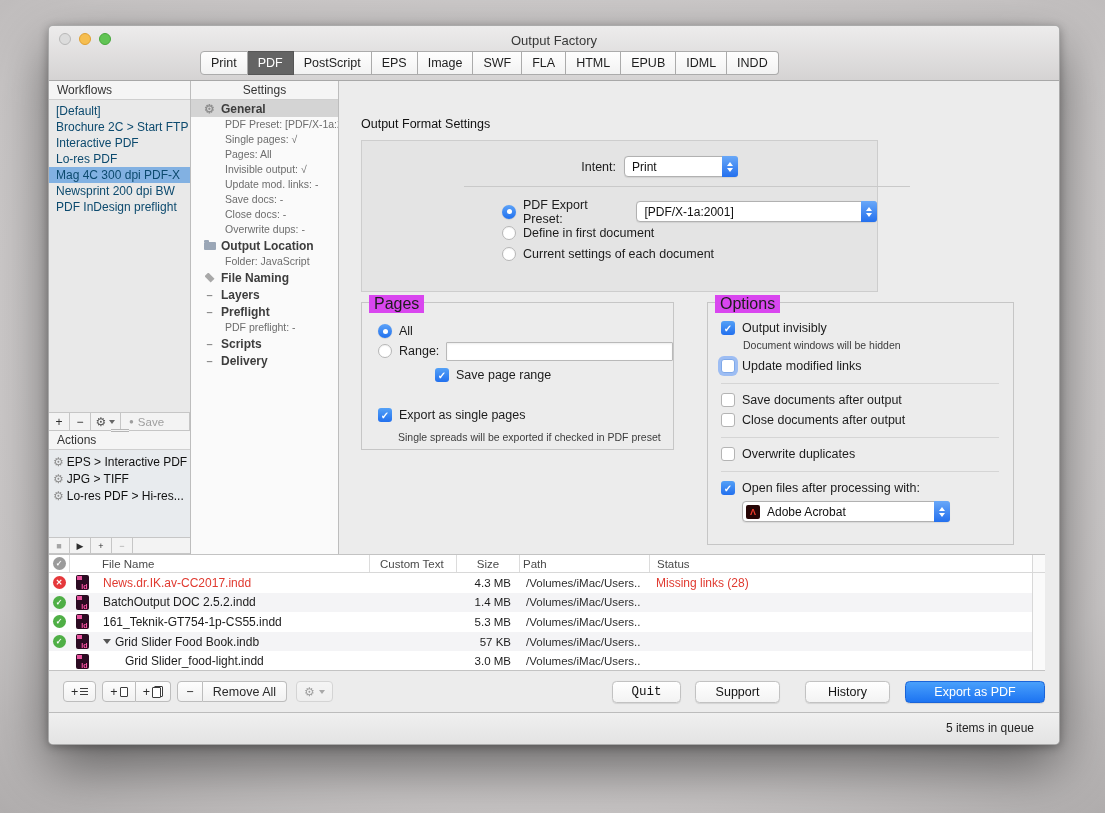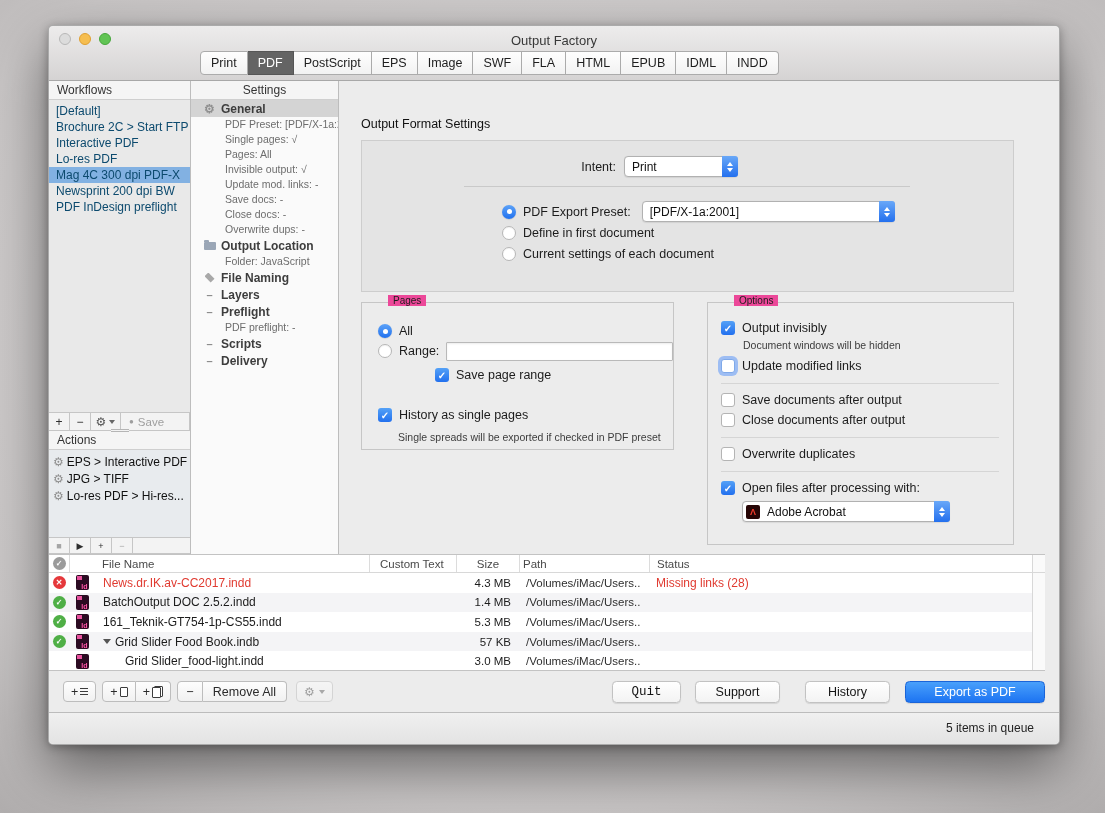--- a/index.html
+++ b/index.html
@@ -62,21 +62,21 @@
   .tree-row.group.selected { background:#d4d4d4; }
   .tree-row.sub { height:15px; line-height:15px; padding-left:34px; font-size:10.5px; color:#6d6d6d; white-space:nowrap; overflow:hidden; }
   .ticon { width:13px; display:flex; justify-content:center; align-items:center; flex:none; }
   .ticon.dash { color:#8a8a8a; font-weight:bold; font-size:11px; }
   .ic-folder { width:12px; height:8px; background:#9aa6b6; border-radius:1px; position:relative; }
   .ic-folder::before { content:""; position:absolute; top:-2px; left:0; width:5px; height:2px; background:#9aa6b6; border-radius:1px 1px 0 0; }
   .ic-tag { width:10px; height:10px; background:#a8a8a8; clip-path:polygon(0% 38%, 38% 0%, 100% 62%, 62% 100%); }
   
   .main-panel { flex:1; background:#ececec; padding:36px 0 0 22px; position:relative; overflow:hidden; }
   .ofs-label { font-size:12.5px; color:#111; margin-bottom:9px; }
-  .big-box { width:653px; height:152px; background:#e4e4e4; border:1px solid #cdcdcd; position:relative; }
+  .big-box { width:517px; height:152px; background:#e4e4e4; border:1px solid #cdcdcd; position:relative; }
   .intent-row { position:absolute; top:15px; left:0; width:100%; display:flex; align-items:center; }
   .intent-row .lbl { width:262px; text-align:right; font-size:12.5px; padding-right:8px; }
   .hr-div { position:absolute; top:45px; left:102px; width:446px; height:1px; background:#c9c9c9; }
   .preset-block { position:absolute; top:60px; left:140px; }
   .preset-row { height:21px; display:flex; align-items:center; gap:7px; font-size:12.5px; }
   
   .radio { width:14px; height:14px; border-radius:50%; flex:none; position:relative; }
   .radio.on { background:linear-gradient(#5ca2f8,#2171ee); box-shadow:0 .5px 1px rgba(0,0,0,.2); }
   .radio.on::after { content:""; position:absolute; left:4.5px; top:4.5px; width:5px; height:5px; background:#fff; border-radius:50%; }
   .radio.off { background:#fff; border:1px solid #b6b6b6; box-shadow:inset 0 1px 1px rgba(0,0,0,.05); }
@@ -89,21 +89,21 @@
   .dd-label { flex:1; padding-left:7px; white-space:nowrap; overflow:hidden; }
   .dd-cap { width:16px; align-self:stretch; margin:-1px -1px -1px 0; background:linear-gradient(#69a8f8,#2470ee); border-radius:0 3px 3px 0; display:flex; flex-direction:column; align-items:center; justify-content:center; gap:2px; flex:none; }
   .tri-up { width:0; height:0; border-left:3.5px solid transparent; border-right:3.5px solid transparent; border-bottom:4px solid #fff; }
   .tri-down { width:0; height:0; border-left:3.5px solid transparent; border-right:3.5px solid transparent; border-top:4px solid #fff; }
   .w-intent { width:114px; } .w-preset { width:253px; } .w-app { width:208px; }
   .ic-acrobat { width:14px; height:14px; margin-left:3px; background:#260505; border-radius:2px; display:flex; align-items:center; justify-content:center; flex:none; }
   .ic-acrobat::after { content:"Λ"; color:#ef3b2b; font-size:9px; font-weight:bold; }
   
   .boxes-row { margin-top:10px; display:flex; gap:33px; align-items:flex-start; }
   .group-box { border:1px solid #c6c6c6; position:relative; }
-  .gb-title { position:absolute; top:-8px; left:7px; background:#ec4899; padding:0 5px; font-size:10px; color:#1d1d1d;margin-left:19px; }
+  .gb-title { position:absolute; top:-8px; left:7px; background:#d946ef; padding:0 5px; font-size:16px; color:#1d1d1d; }
   .pages-box { width:313px; height:148px; padding:18px 0 0 16px; }
   .opt-box { width:307px; height:243px; padding:15px 12px 0 13px; }
   .ctl-row { display:flex; align-items:center; gap:7px; font-size:12.5px; min-height:20px; }
   .range-input { width:228px; height:19px; border:1px solid #b9b9b9; border-radius:1px; background:#fff; box-shadow:inset 0 1px 2px rgba(0,0,0,.08); font:12px "Liberation Sans",sans-serif; padding:0 4px; }
   .note { font-size:10.5px; color:#3d3d3d; }
   .opt-divider { height:1px; background:#d5d5d5; margin:7px 2px 6px 0; }
   .opt-note { margin:1px 0 5px 22px; }
   .pages-note { margin:6px 0 0 20px; }
   .push-btn { height:22px; background:linear-gradient(#ffffff,#f3f3f3); border:1px solid #c2c2c2; border-radius:4.5px; display:flex; align-items:center; justify-content:center; font-size:12.5px; color:#141414; box-shadow:0 .5px 1px rgba(0,0,0,.1); }
   
@@ -344,21 +344,21 @@
             <span class="radio off"></span>
             <span>Range:</span>
             <input class="range-input" value="" style="">
           </div>
           <div class="ctl-row" style="margin-left:57px; margin-top:4px;">
             <span class="cb on"></span>
             <span>Save page range</span>
           </div>
           <div class="ctl-row" style="margin-top:20px;">
             <span class="cb on"></span>
-            <span>History as single pages</span>
+            <span>Export as single pages</span>
           </div>
           <div class="note pages-note">Single spreads will be exported if checked in PDF preset</div>
         </div>
 
         <div class="group-box opt-box">
           <span class="gb-title">Options</span>
           <div>
               <div class="ctl-row">
                 <span class="cb on"></span>
                 <span>Output invisibly</span>

